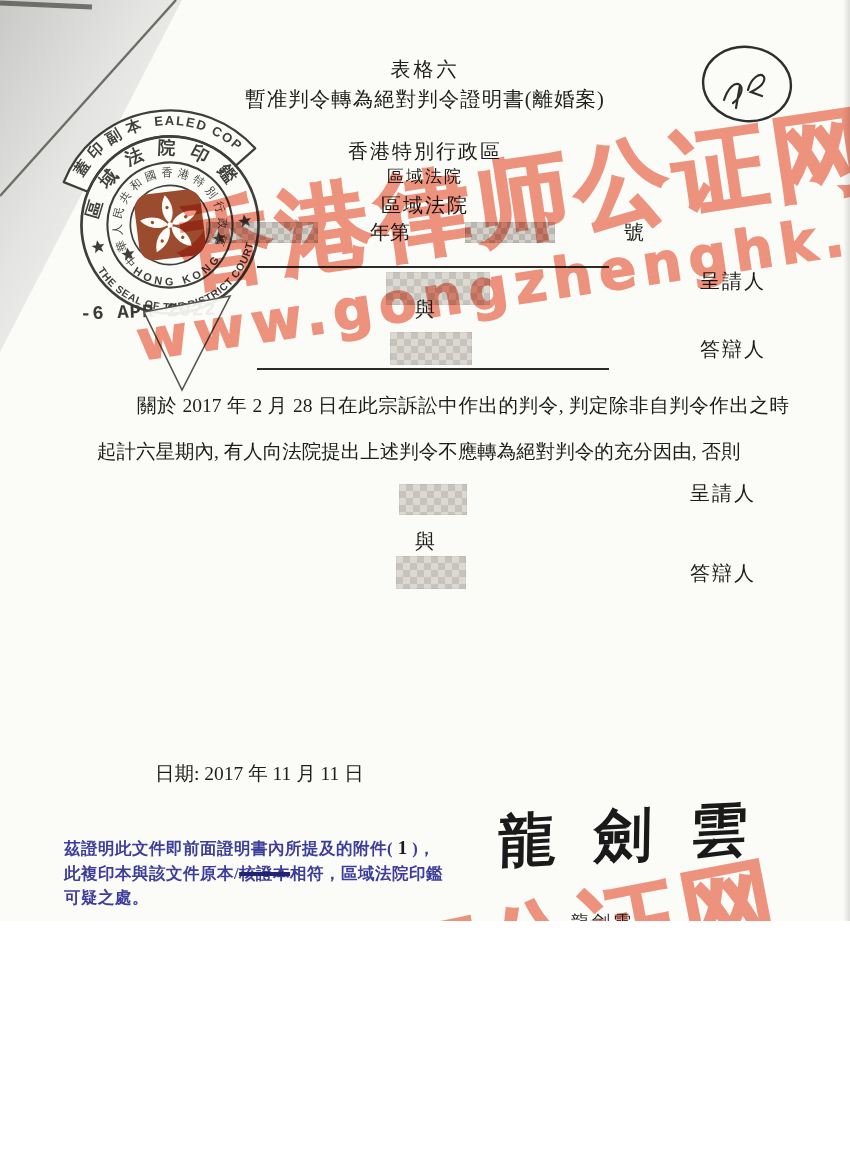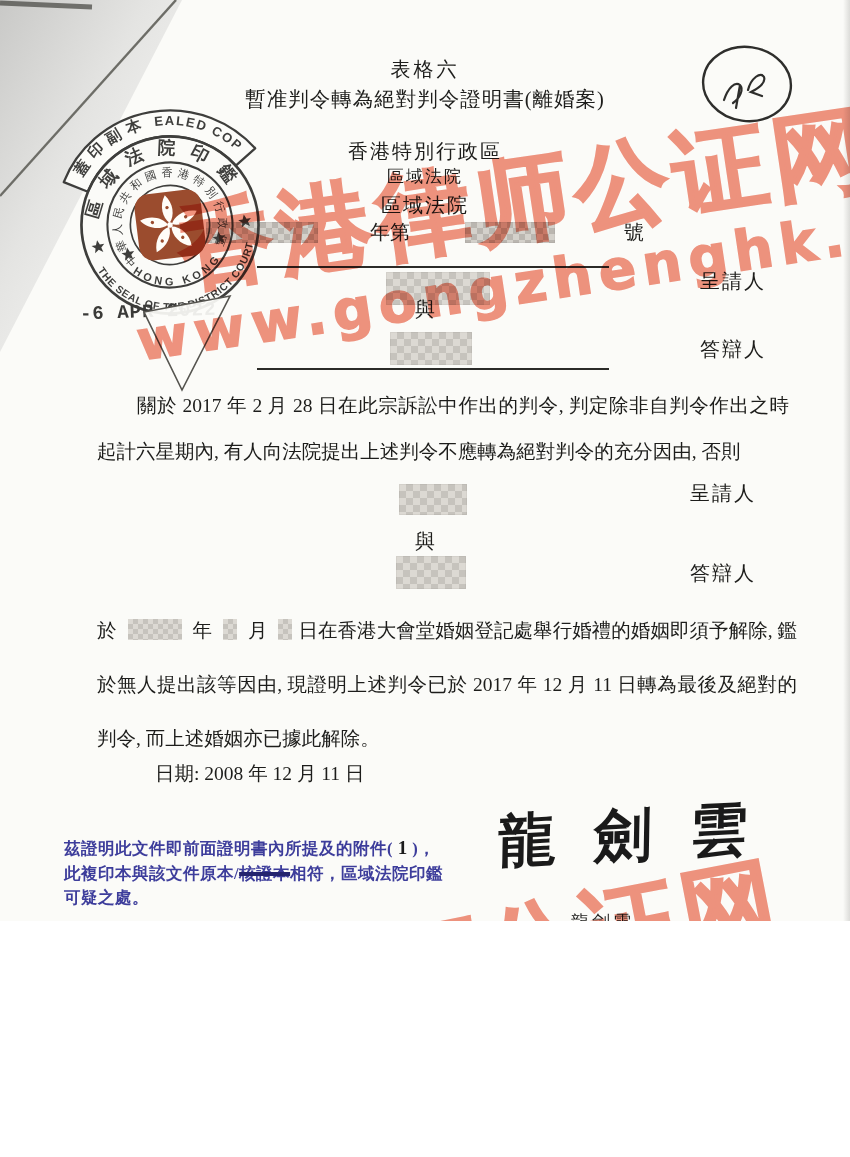--- a/index.html
+++ b/index.html
@@ -88,30 +88,22 @@
   <div class="hr" style="left:257px;top:368px;width:352px;"></div>
 
   <div class="para" style="left:97px;top:383px;width:692px;text-indent:40px;">關於 2017 年 2 月 28 日在此宗訴訟中作出的判令, 判定除非自判令作出之時起計六星期內, 有人向法院提出上述判令不應轉為絕對判令的充分因由, 否則</div>
 
   <div class="px abs" style="left:399px;top:484px;width:68px;height:31px;"></div>
   <div class="plabel" style="left:690px;top:480px;">呈請人</div>
   <div class="ctr" style="top:528px;font-size:20px;z-index:5;">與</div>
   <div class="px abs" style="left:396px;top:556px;width:70px;height:33px;"></div>
   <div class="plabel" style="left:690px;top:560px;">答辯人</div>
 
-  <div class="para" style="left:97px;top:604px;width:700px;line-height:54px;">
-    <span>於</span>
-    <span class="px-inline" style="width:54px;height:21px;margin:0 6px;"></span>
-    <span>年</span>
-    <span class="px-inline" style="width:14px;height:21px;margin:0 6px;"></span>
-    <span>月</span>
-    <span class="px-inline" style="width:14px;height:21px;margin:0 6px;"></span><span>日在香港大會堂婚姻登記處舉行婚禮的婚姻即須予解除, 鑑於無人提出該等因由, 現證明上述判令已於 2017 年 12 月 11 日轉為最後及絕對的判令, 而上述婚姻亦已據此解除。</span>
-  </div>
-
-  <div class="abs" style="left:155px;top:760px;font-size:19.5px;z-index:5;">日期: 2008 年 12 月 11 日</div>
+
+  <div class="abs" style="left:155px;top:760px;font-size:19.5px;z-index:5;">日期: 2017 年 11 月 11 日</div>
 
   <div class="sig">龍劍雲</div>
 
   <div class="cert blue">
     <span>茲證明此文件即前面證明書內所提及的附件(</span>
     <span class="hand1">1</span>
     <span>)，</span><br>
     <span>此複印本與該文件原本/</span><span class="struck">核證本</span><span>相符，區域法院印鑑</span><br>
     <span>可疑之處。</span>
   </div>

